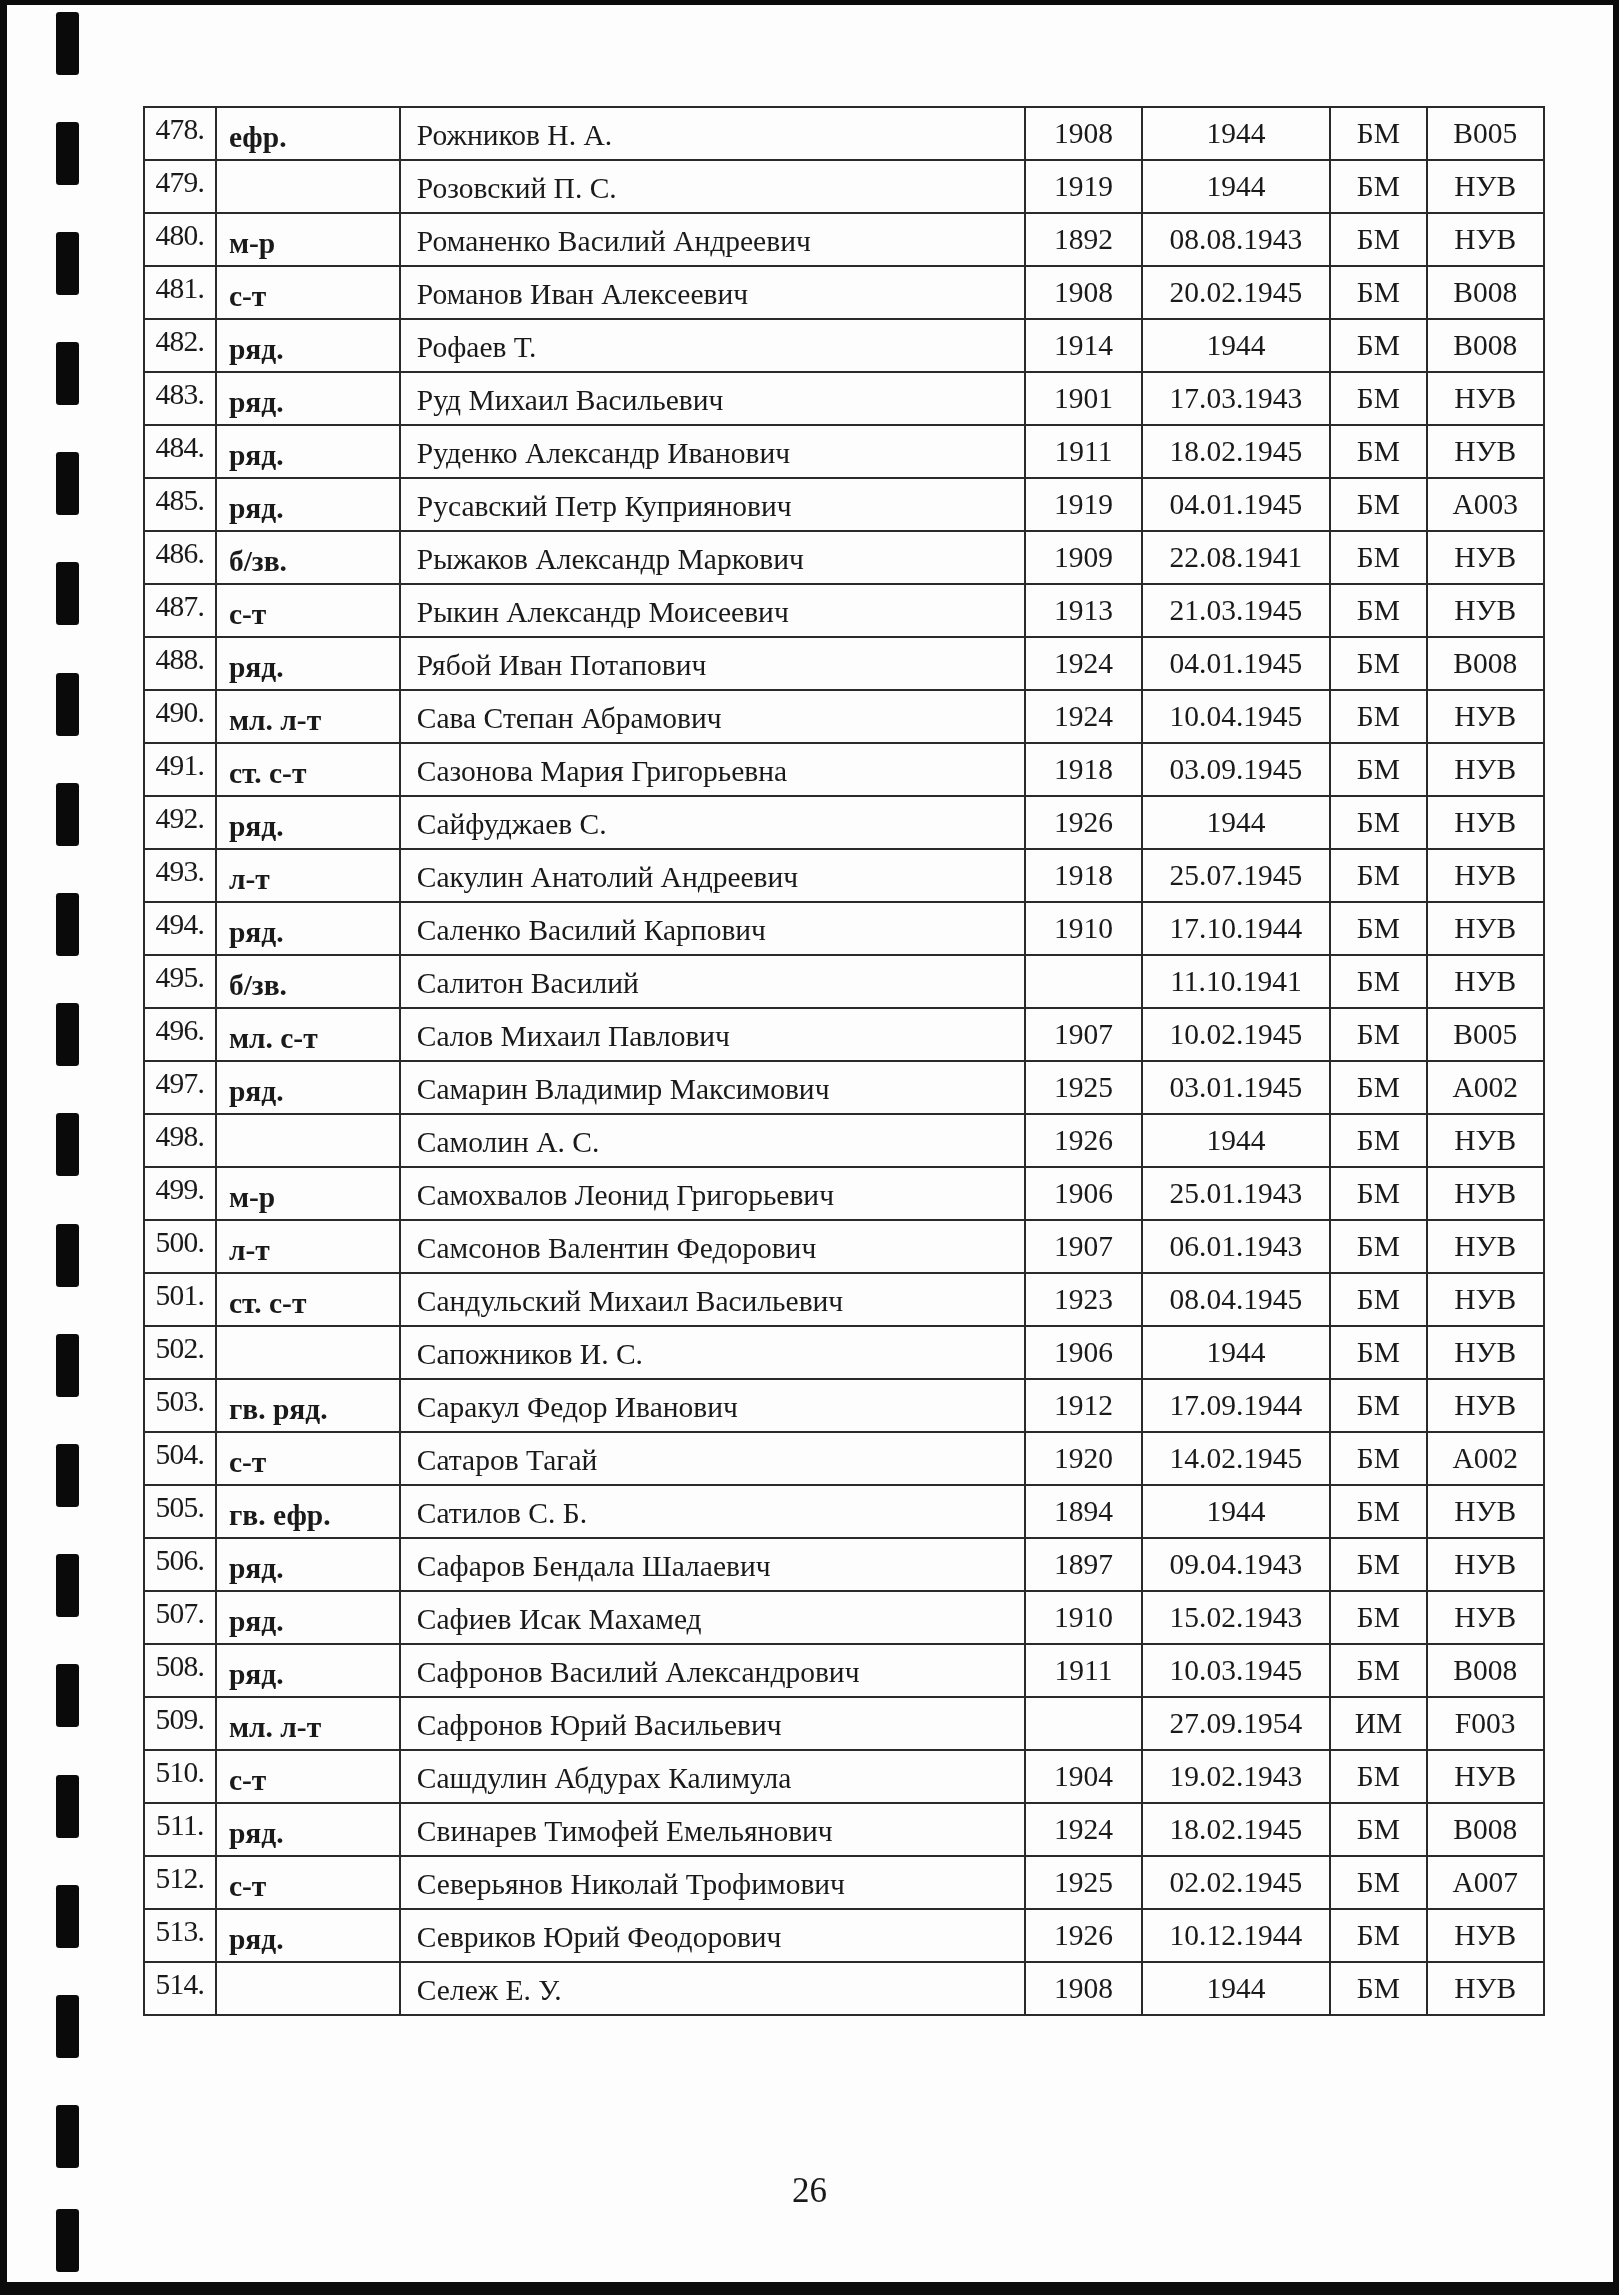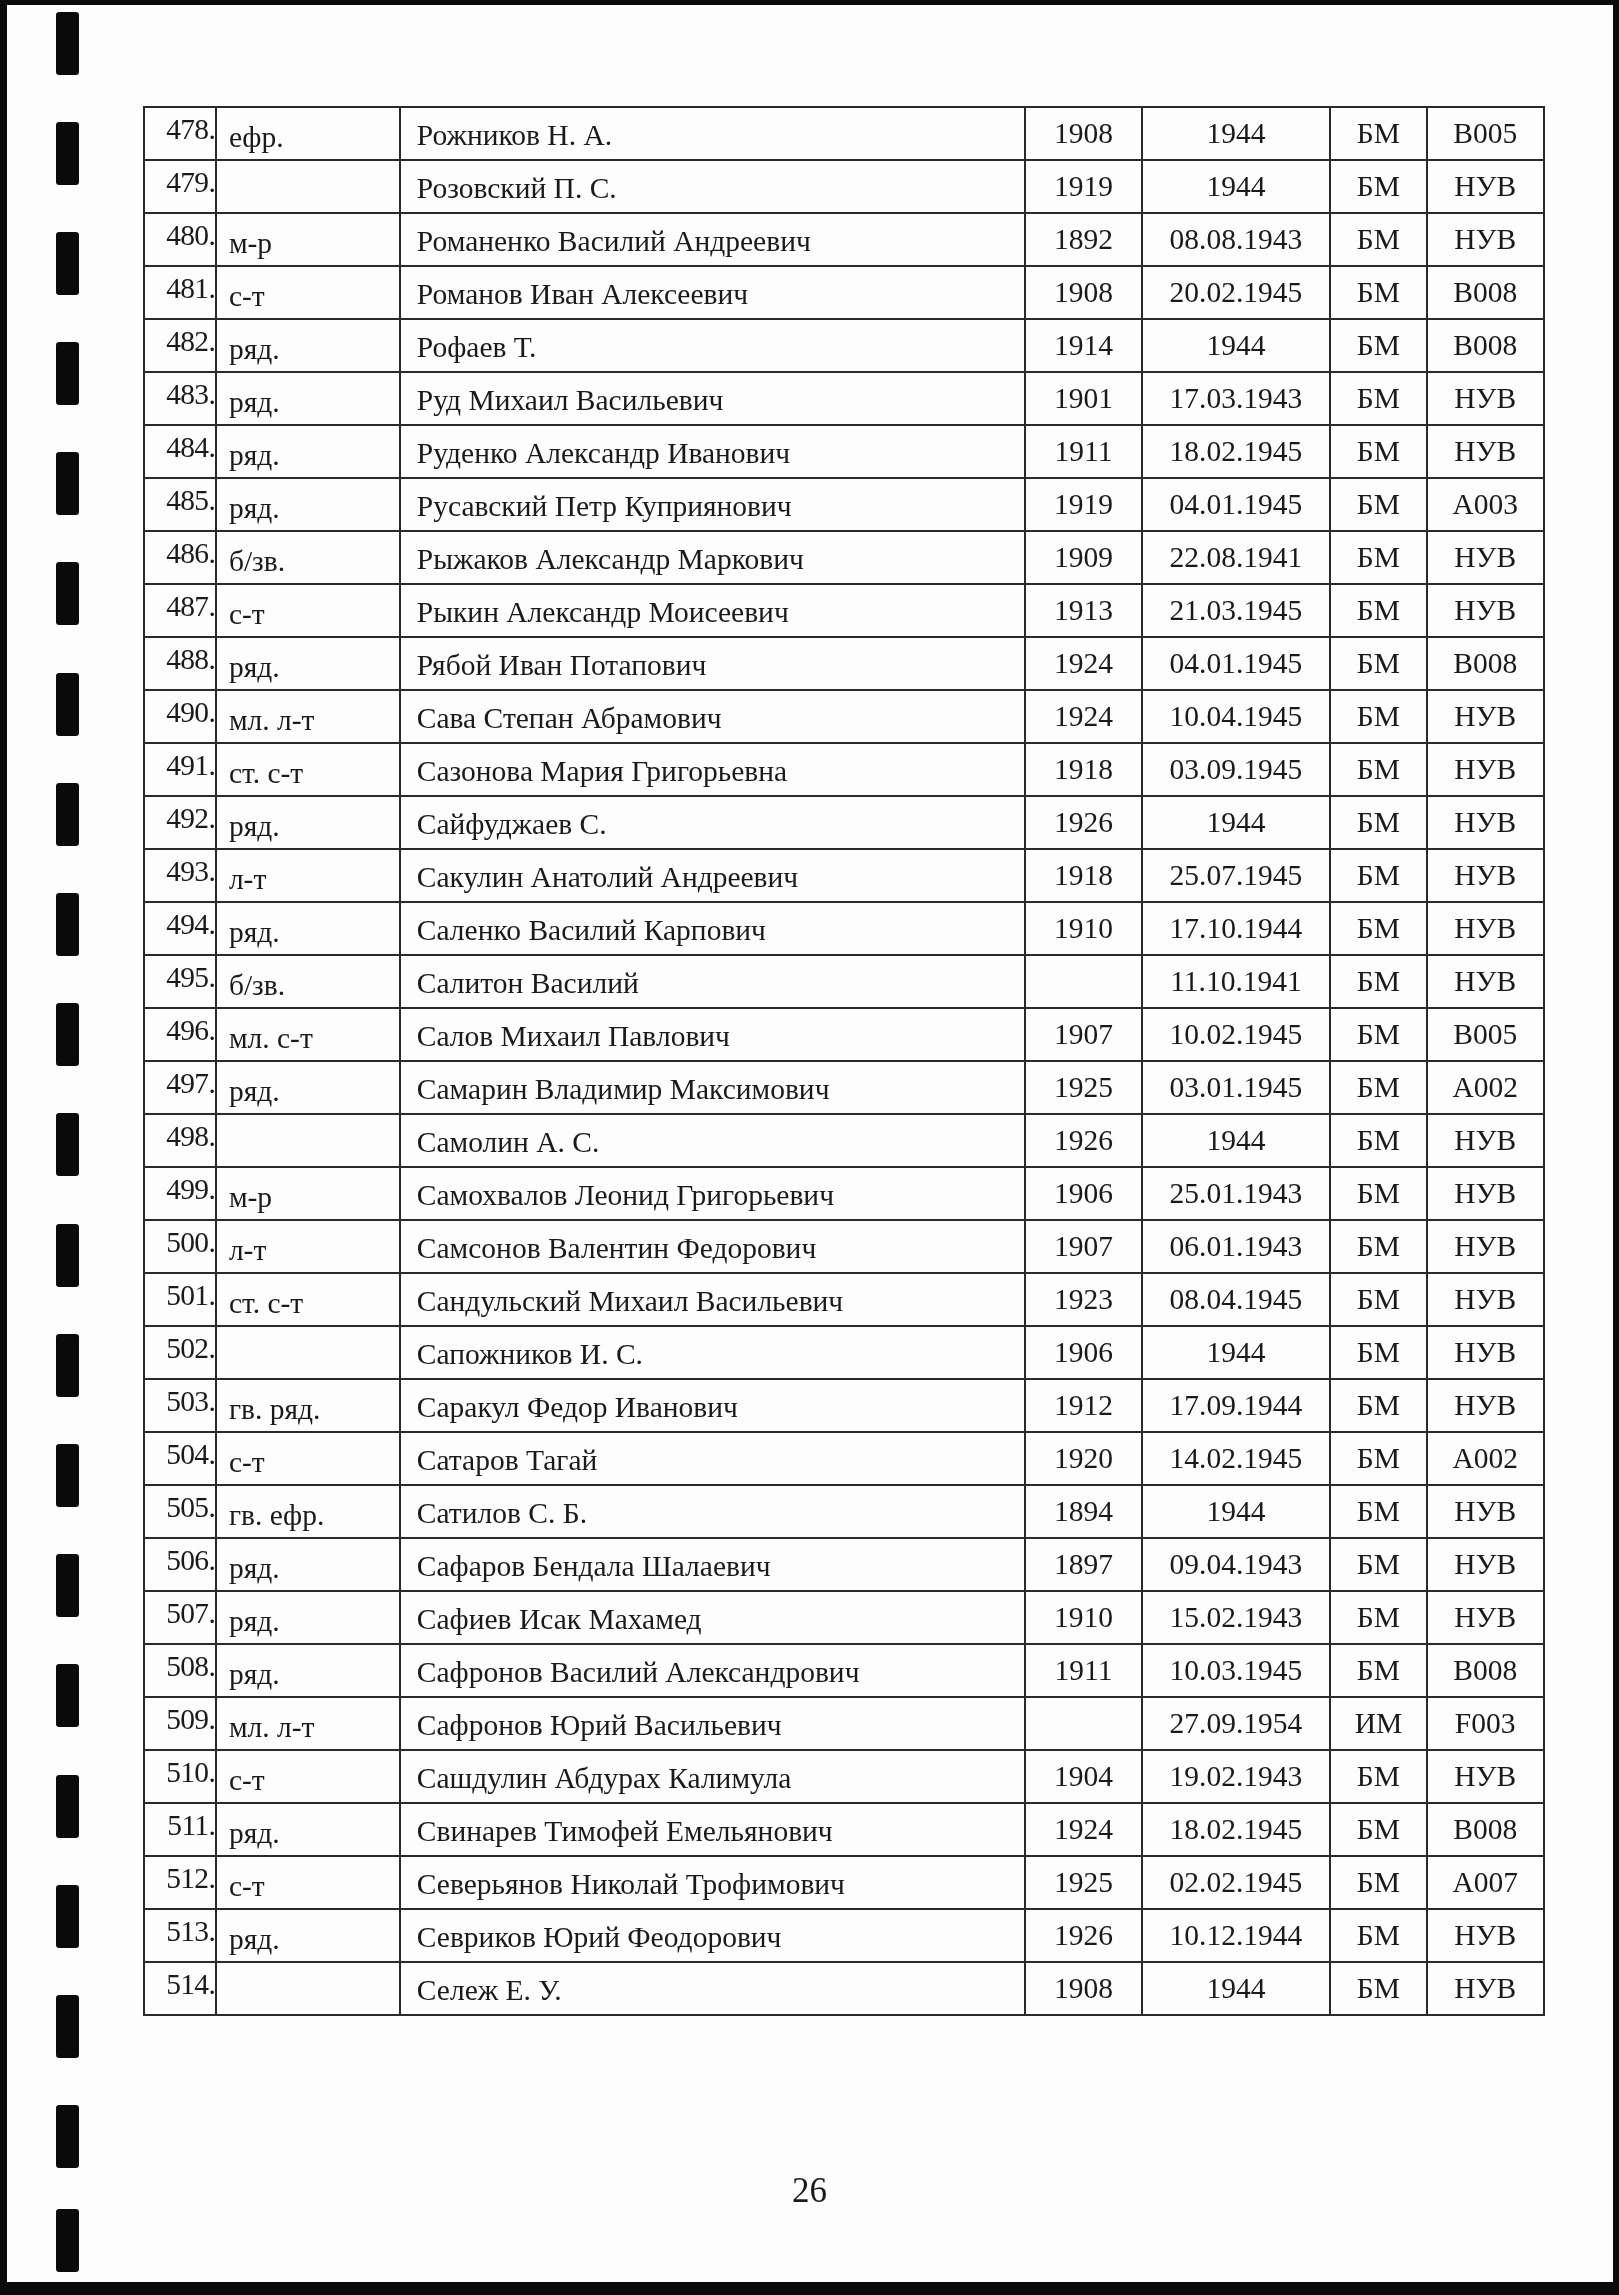--- a/index.html
+++ b/index.html
@@ -33,23 +33,23 @@
     }
     .doc-table td {
       border: 2px solid #2a2a2a;
       height: 51px;
       padding: 0;
       font-size: 29.5px;
       line-height: 1;
       white-space: nowrap;
       overflow: hidden;
     }
-    .c-num { width: 70px; text-align: right; padding-right: 0; vertical-align: top; }
+    .c-num { width: 70px; text-align: center; padding-right: 0; vertical-align: top; }
     .c-num span { display: inline-block; padding-top: 6.6px; letter-spacing: -0.7px; }
-    .c-rank { width: 169px; padding-left: 11.8px !important; vertical-align: top; }
+    .c-rank { width: 169px; padding-left: 11.8px !important; vertical-align: top; font-weight: bold; }
     .c-rank span { display: inline-block; padding-top: 14.4px; }
     .c-name { width: 603px; padding-left: 15.7px !important; vertical-align: top; }
     .c-name span { display: inline-block; padding-top: 13px; }
     .c-born { width: 114px; text-align: center; }
     .c-date { width: 185px; text-align: center; margin-top: 36px; }
     .c-type { width: 94px; text-align: center; }
     .c-code { width: 114px; text-align: center; }
     .page-number {
       position: absolute;
       left: 0; right: 0;

